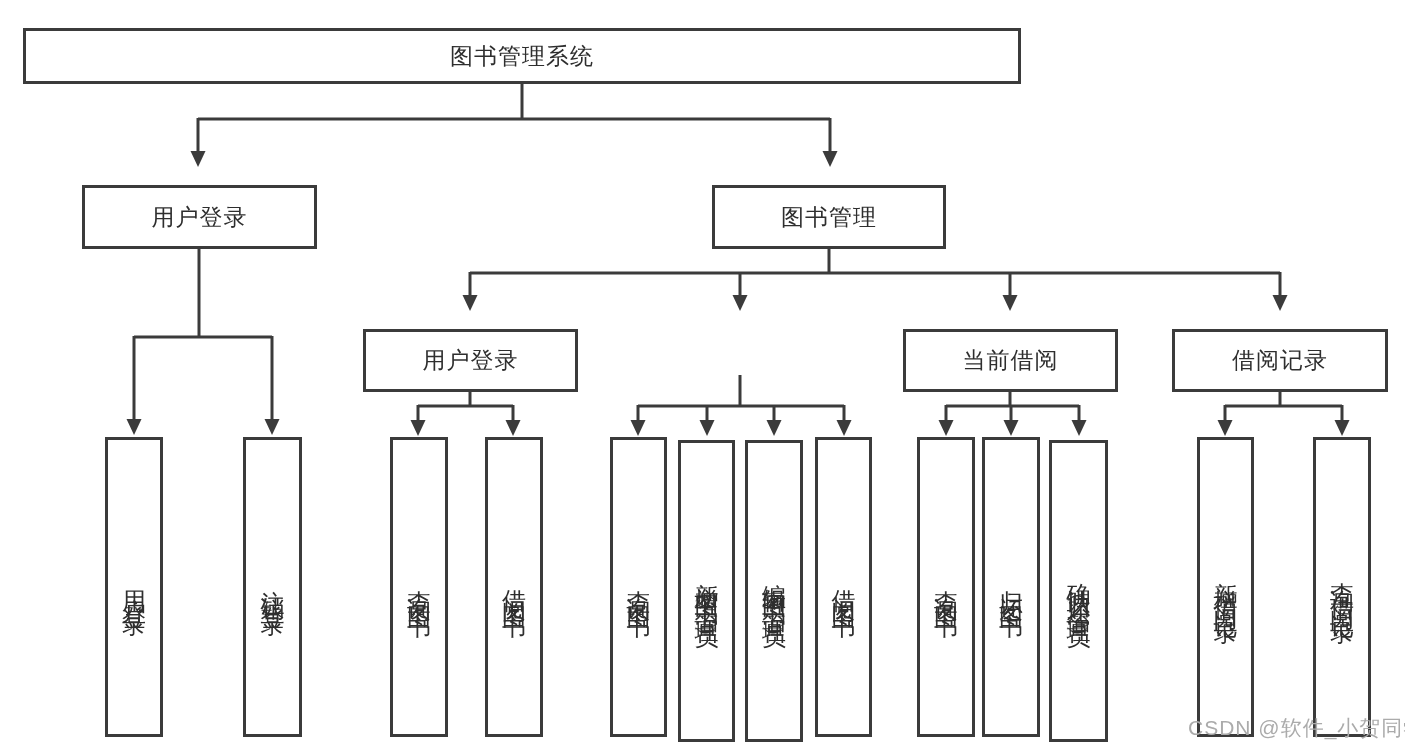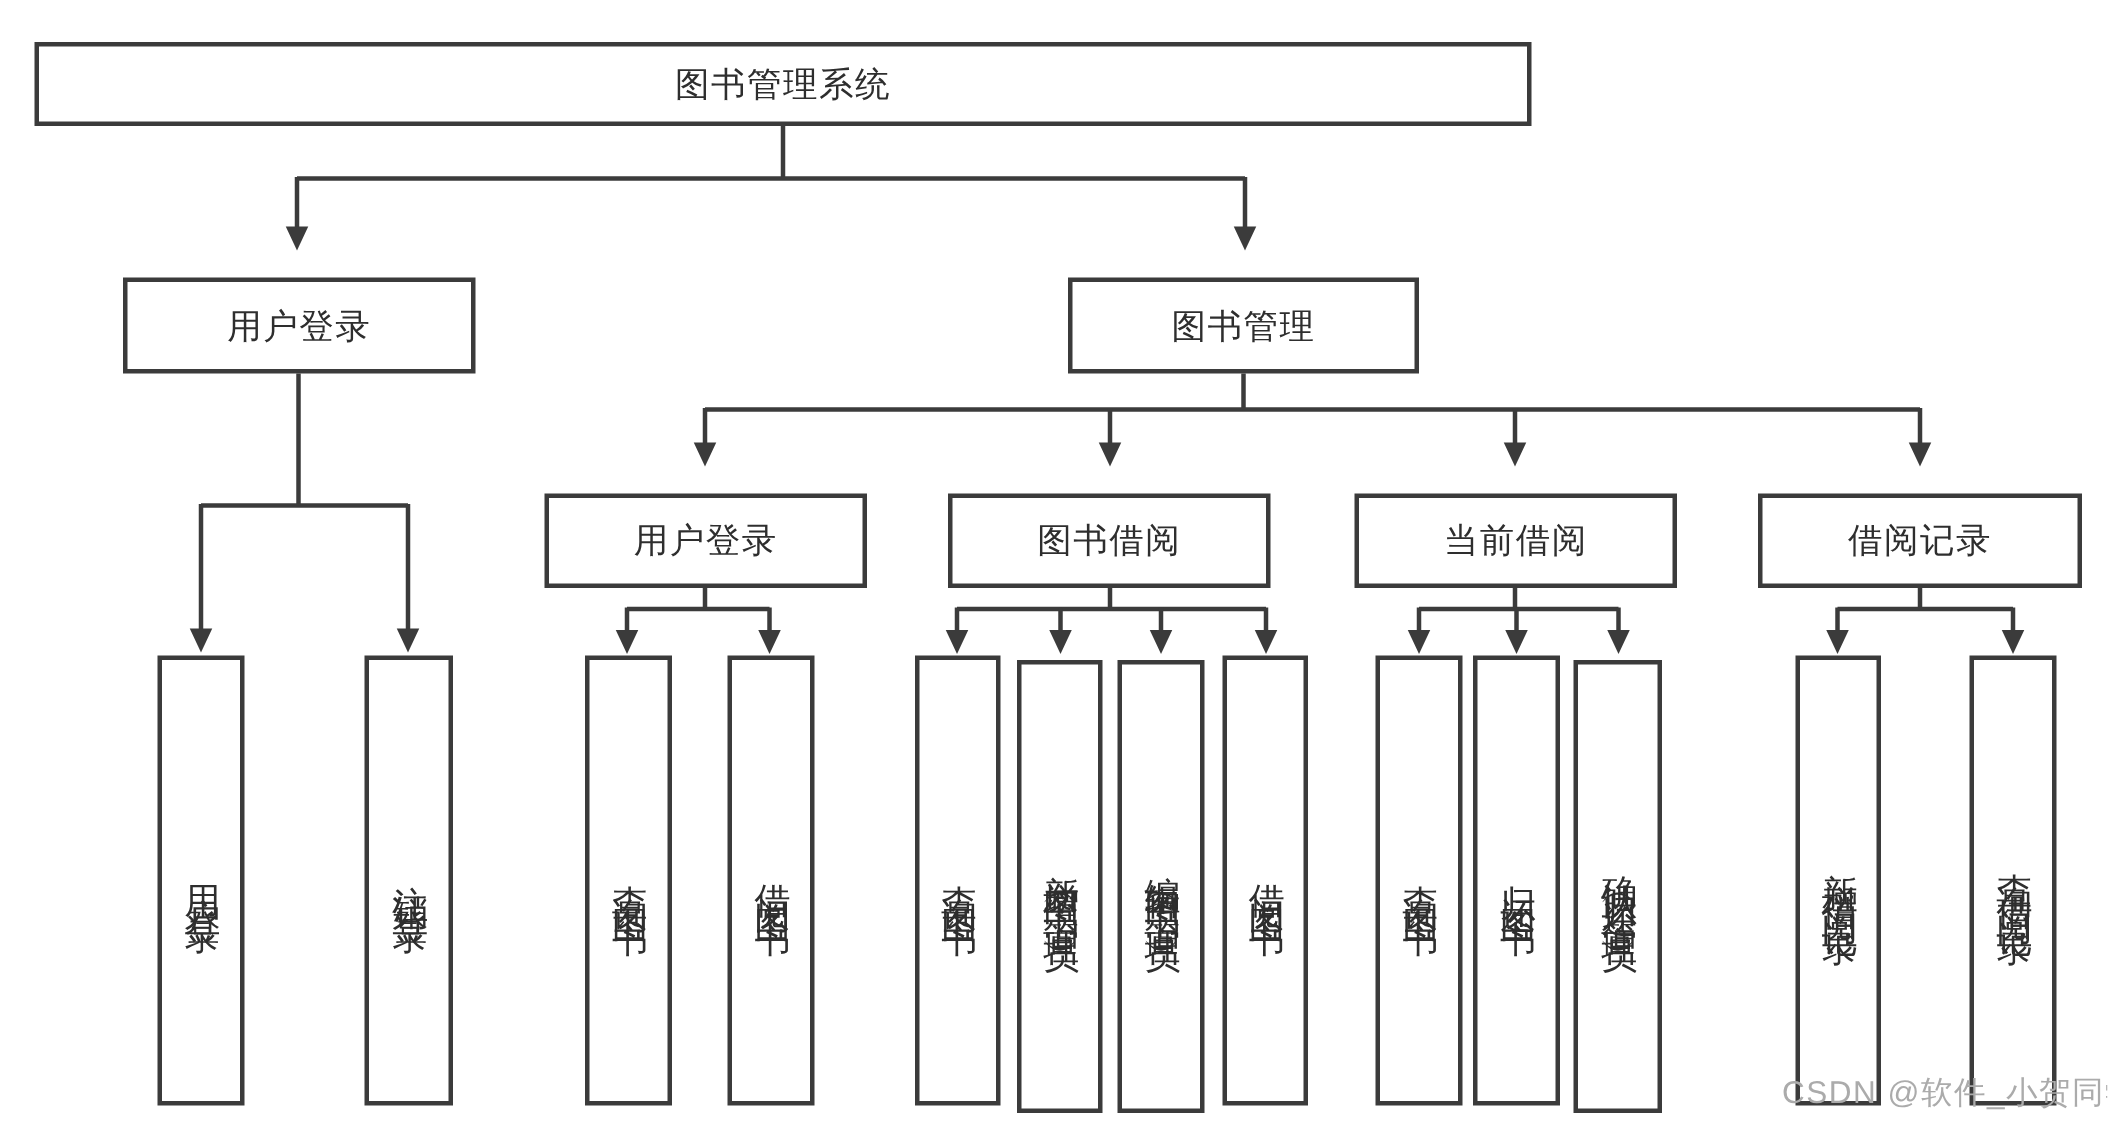--- a/index.html
+++ b/index.html
@@ -134,23 +134,20 @@
   <div class="node hnode n-user-login">
     <span>用户登录</span>
   </div>
   <div class="node hnode n-book-mgmt">
     <span>图书管理</span>
   </div>
 
   <div class="node hnode lvl3 n-newbook">
     <span>用户登录</span>
   </div>
-  <div class="node hnode lvl3 n-borrow">
-    <span>图书借阅</span>
-  </div>
   <div class="node hnode lvl3 n-current">
     <span>当前借阅</span>
   </div>
   <div class="node hnode lvl3 n-records">
     <span>借阅记录</span>
   </div>
 
   <div class="node vnode leaf p-ul1">
     <span>用户登录</span>
   </div>

